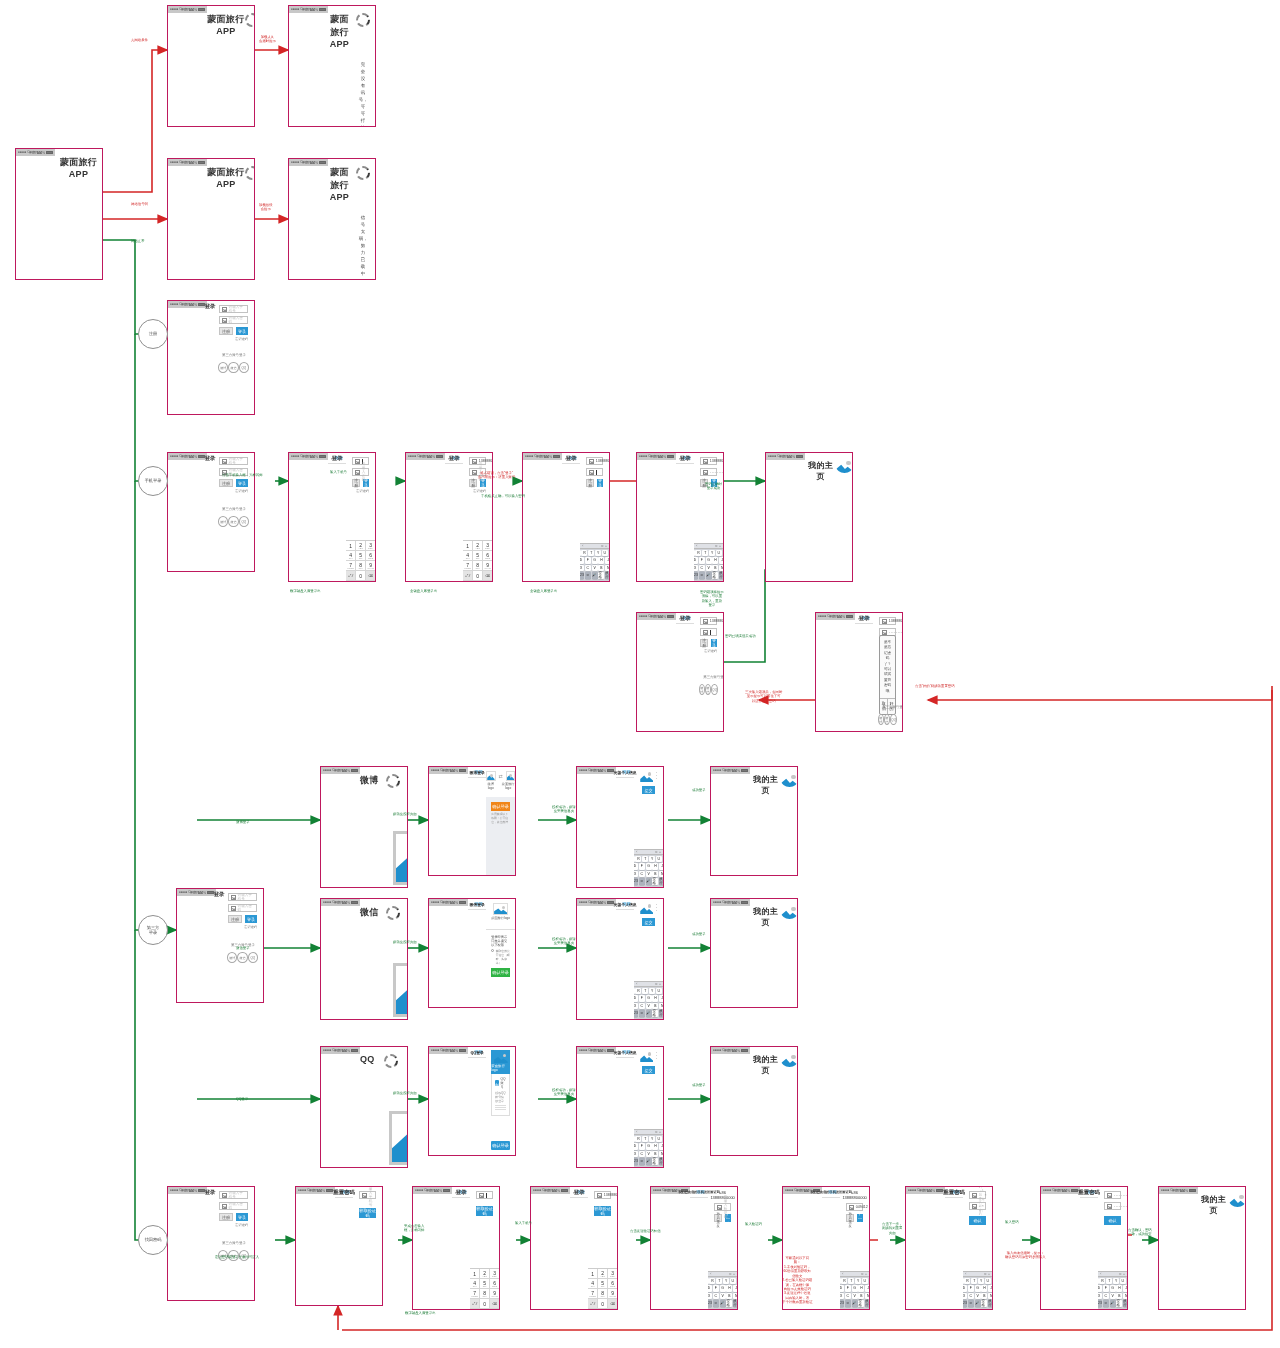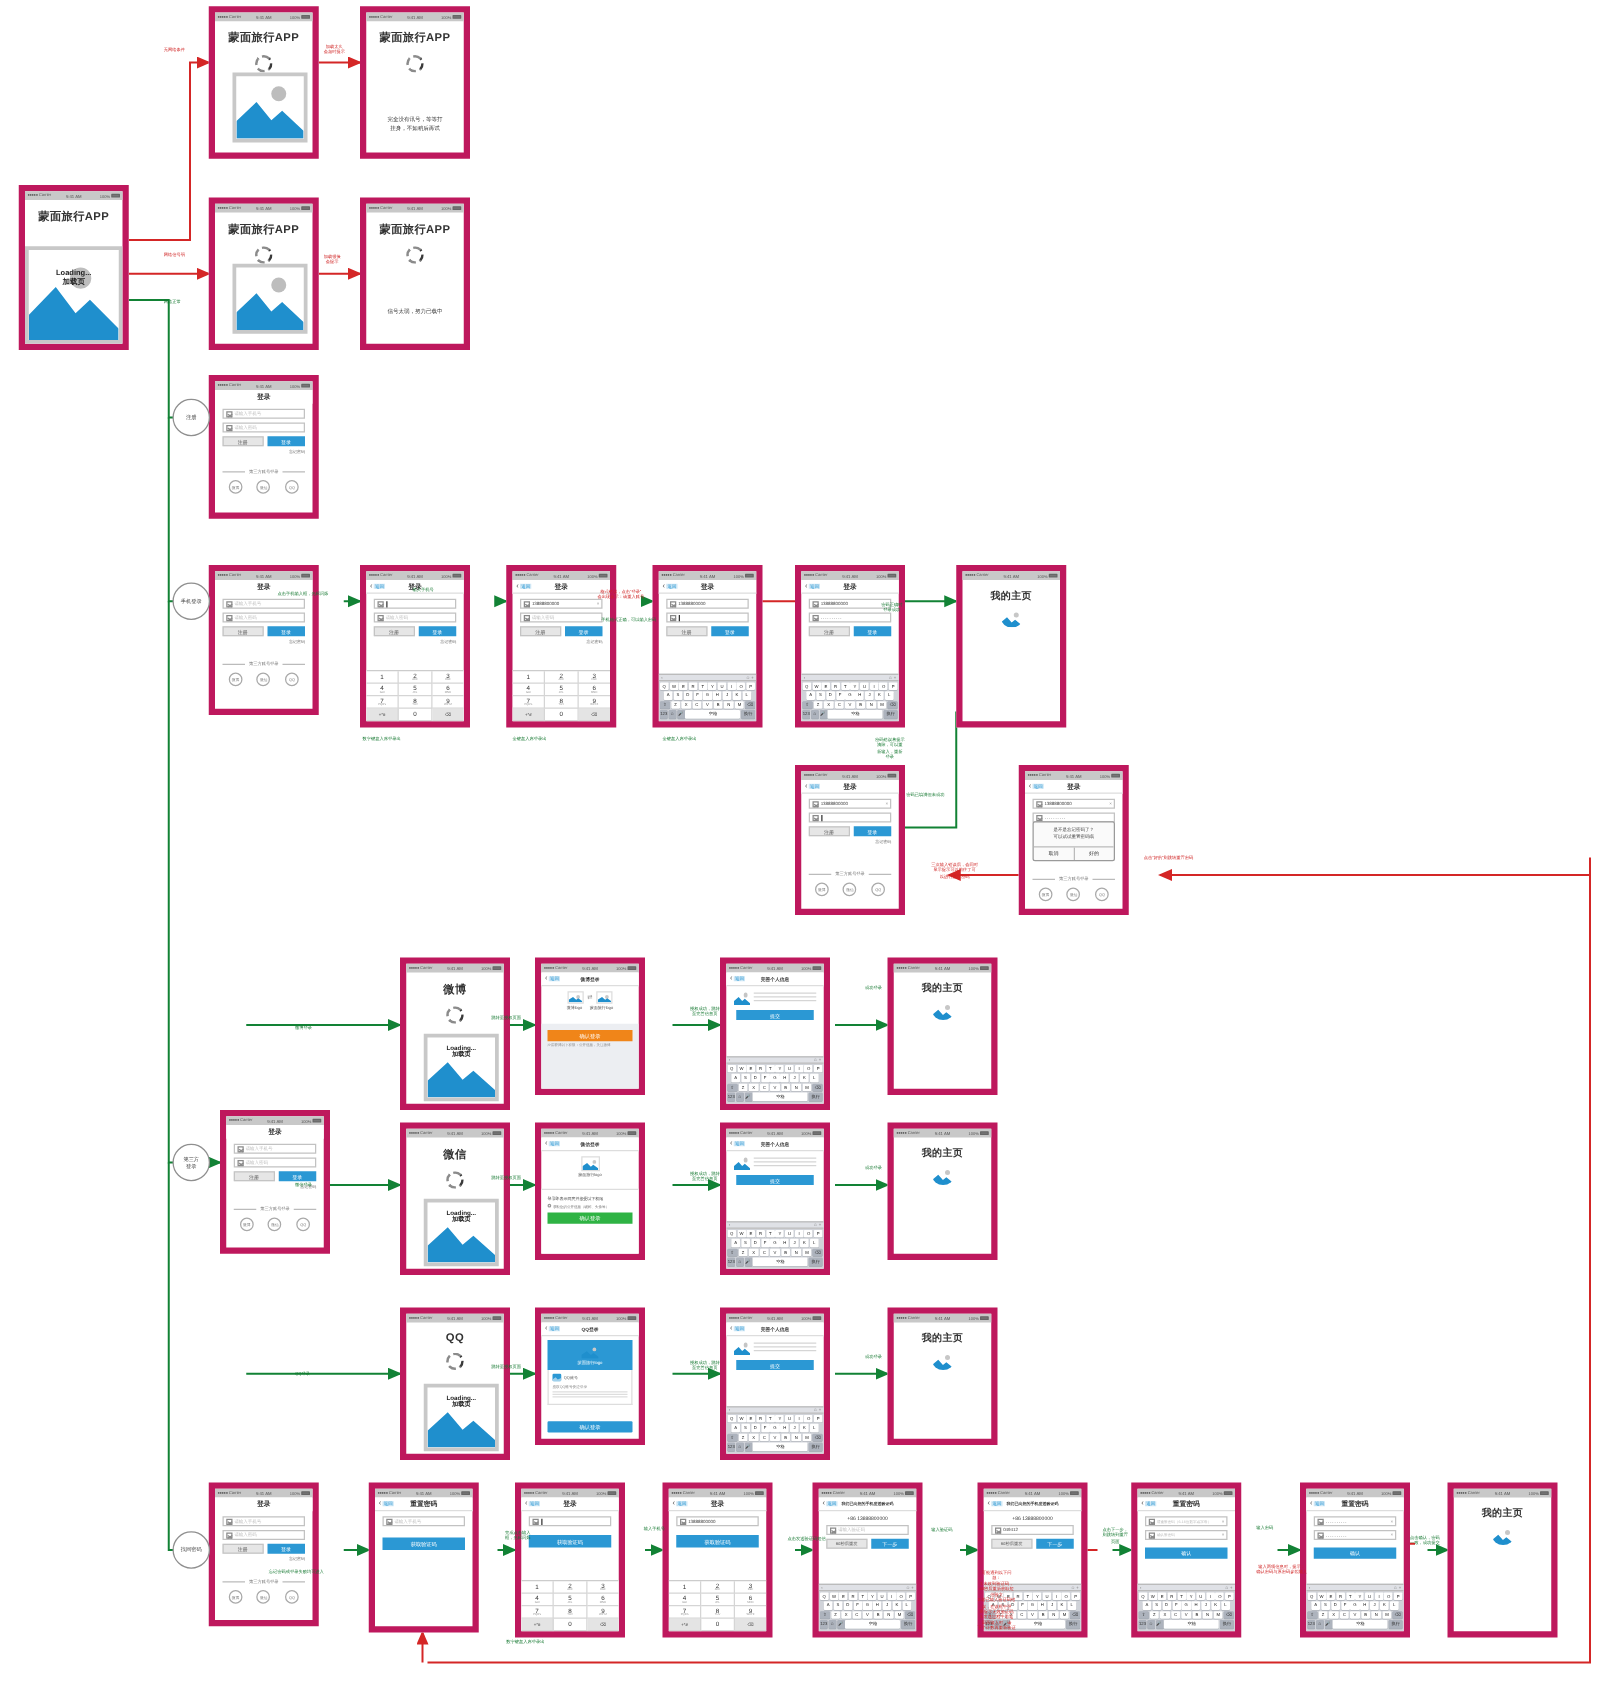--- a/index.html
+++ b/index.html
@@ -7,22 +7,22 @@
     width:1280px; height:1348px; position:relative;
     background:#fff;
     font-family:"Liberation Sans","DejaVu Sans",sans-serif;
     overflow:hidden;
   }
   #canvas { position:absolute; inset:0; }
   svg.arrows { position:absolute; left:0; top:0; width:1280px; height:1348px; pointer-events:none; z-index:5; }
 
   
   .phone {
-    position:absolute; background:#fff; border:5px solid #be185d; z-index:10;
-    display:flex; flex-direction:column;
+    position:absolute; background:#fff; border:1px solid #be185d; z-index:10;
+    display:flex; flex-direction:row;
   }
   .statusbar {
     height:7px; background:#c8c8c8; flex:0 0 auto; position:relative;
     display:flex; align-items:center; padding:0 2px;
   }
   .sb-dots { font-size:3.2px; color:#555; letter-spacing:-0.3px; line-height:7px;}
   .sb-carrier { font-size:3.2px; color:#555; margin-left:1px; line-height:7px;}
   .sb-time { position:absolute; left:50%; transform:translateX(-50%); font-size:3.4px; color:#555; }
   .sb-right { margin-left:auto; font-size:3.2px; color:#555; display:flex; align-items:center; gap:1px;}
   .sb-batt { width:7px; height:3.5px; border:0.5px solid #666; border-radius:0.5px; background:#777; }

